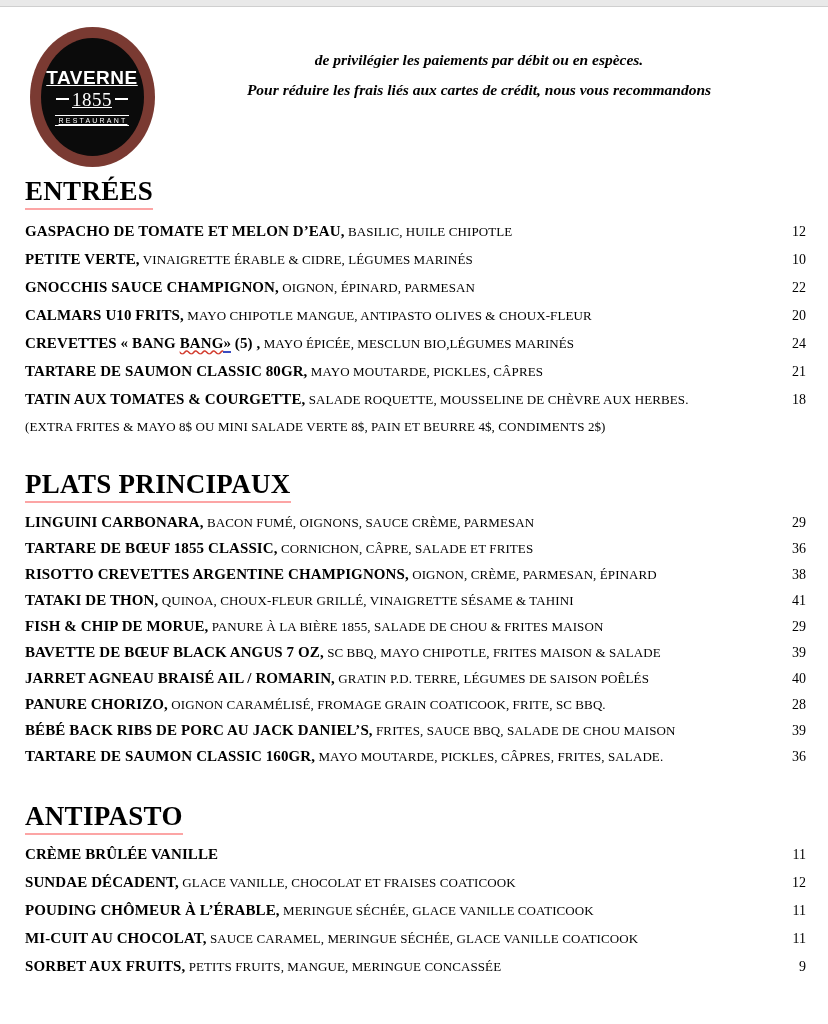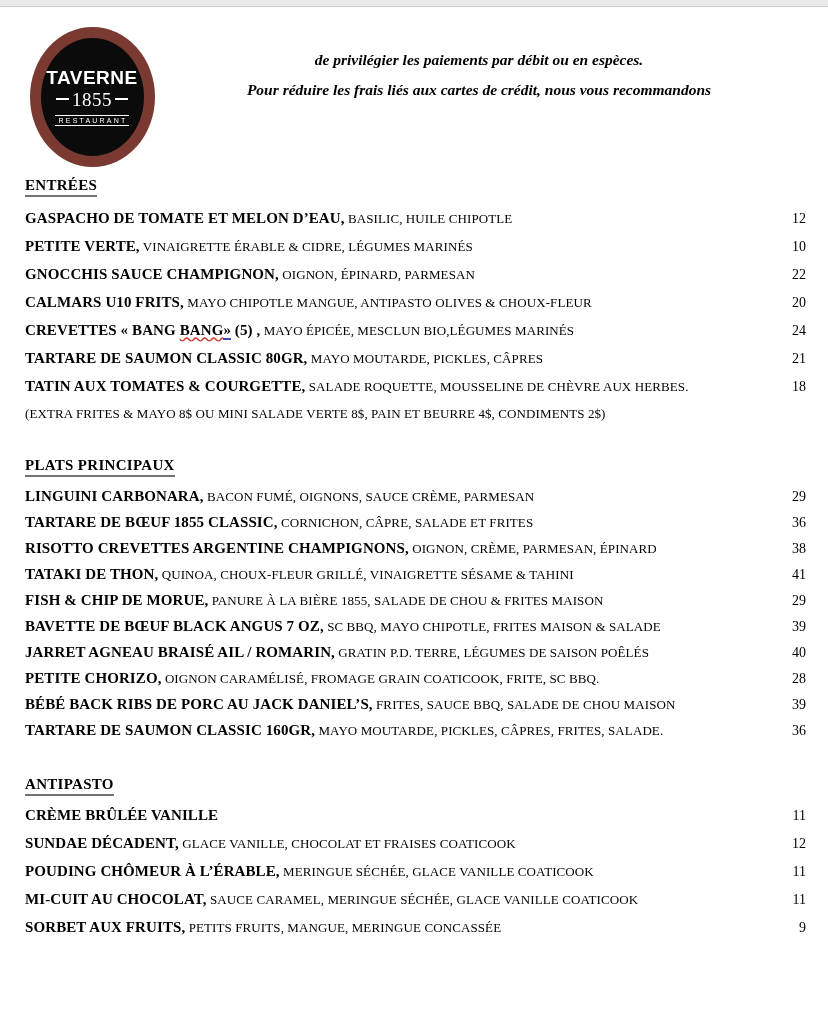--- a/index.html
+++ b/index.html
@@ -60,20 +60,21 @@
   .logo-inner {
     width: 103px;
     height: 118px;
     border-radius: 50%;
     background: #0b0b0b;
     display: flex;
     flex-direction: column;
     align-items: center;
     justify-content: center;
     color: #ffffff;
+    text-decoration: underline;
   }
   .logo-taverne {
     font-family: "Liberation Sans", sans-serif;
     font-weight: bold;
     font-size: 19px;
     letter-spacing: 0.5px;
     line-height: 1;
     margin-bottom: 3px;
   }
   .logo-year-row {
@@ -112,24 +113,24 @@
     font-size: 15.5px;
     line-height: 1.95;
     padding: 24px 18px 0 8px;
     box-sizing: border-box;
   }
 
   
   .section { margin-top: 0; }
   .section-title {
     font-weight: bold;
-    font-size: 15px;
+    font-size: 27px;
     letter-spacing: 0.3px;
     display: inline-block;
-    border-bottom: 2px solid #737373;
+    border-bottom: 2px solid #fca5a5;
     padding-bottom: 1px;
     margin: 0 0 12px 3px;
   }
   .section-entrees  { margin-top: 14px; }
   .section-plats    { margin-top: 34px; }
   .section-desserts { margin-top: 36px; }
   .section-plats .section-title,
   .section-desserts .section-title { margin-bottom: 10px; }
 
   .items { margin: 0; padding: 0; }
@@ -266,21 +267,21 @@
           </div>
           <div class="item">
             <div class="item-text"><span class="item-name">BAVETTE DE BŒUF BLACK ANGUS 7 OZ,</span><span class="item-desc"> SC BBQ, MAYO CHIPOTLE, FRITES MAISON &amp; SALADE</span></div>
             <div class="item-price">39</div>
           </div>
           <div class="item">
             <div class="item-text"><span class="item-name">JARRET AGNEAU BRAISÉ AIL / ROMARIN,</span><span class="item-desc"> GRATIN P.D. TERRE, LÉGUMES DE SAISON POÊLÉS</span></div>
             <div class="item-price">40</div>
           </div>
           <div class="item">
-            <div class="item-text"><span class="item-name">PETITE CHORIZO,</span><span class="item-desc"> OIGNON CARAMÉLISÉ, FROMAGE GRAIN COATICOOK, FRITE, SC BBQ.</span></div>
+            <div class="item-text"><span class="item-name">PANURE CHORIZO,</span><span class="item-desc"> OIGNON CARAMÉLISÉ, FROMAGE GRAIN COATICOOK, FRITE, SC BBQ.</span></div>
             <div class="item-price">28</div>
           </div>
           <div class="item">
             <div class="item-text"><span class="item-name">BÉBÉ BACK RIBS DE PORC AU JACK DANIEL’S,</span><span class="item-desc"> FRITES, SAUCE BBQ, SALADE DE CHOU MAISON</span></div>
             <div class="item-price">39</div>
           </div>
           <div class="item">
             <div class="item-text"><span class="item-name">TARTARE DE SAUMON CLASSIC 160GR,</span><span class="item-desc"> MAYO MOUTARDE, PICKLES, CÂPRES, FRITES, SALADE.</span></div>
             <div class="item-price">36</div>
           </div>

